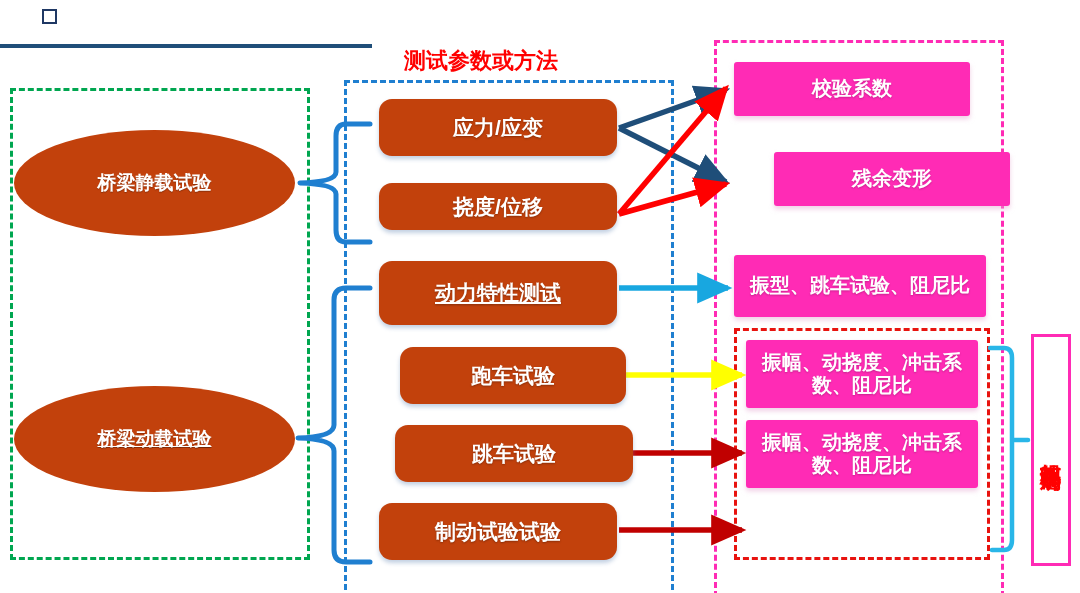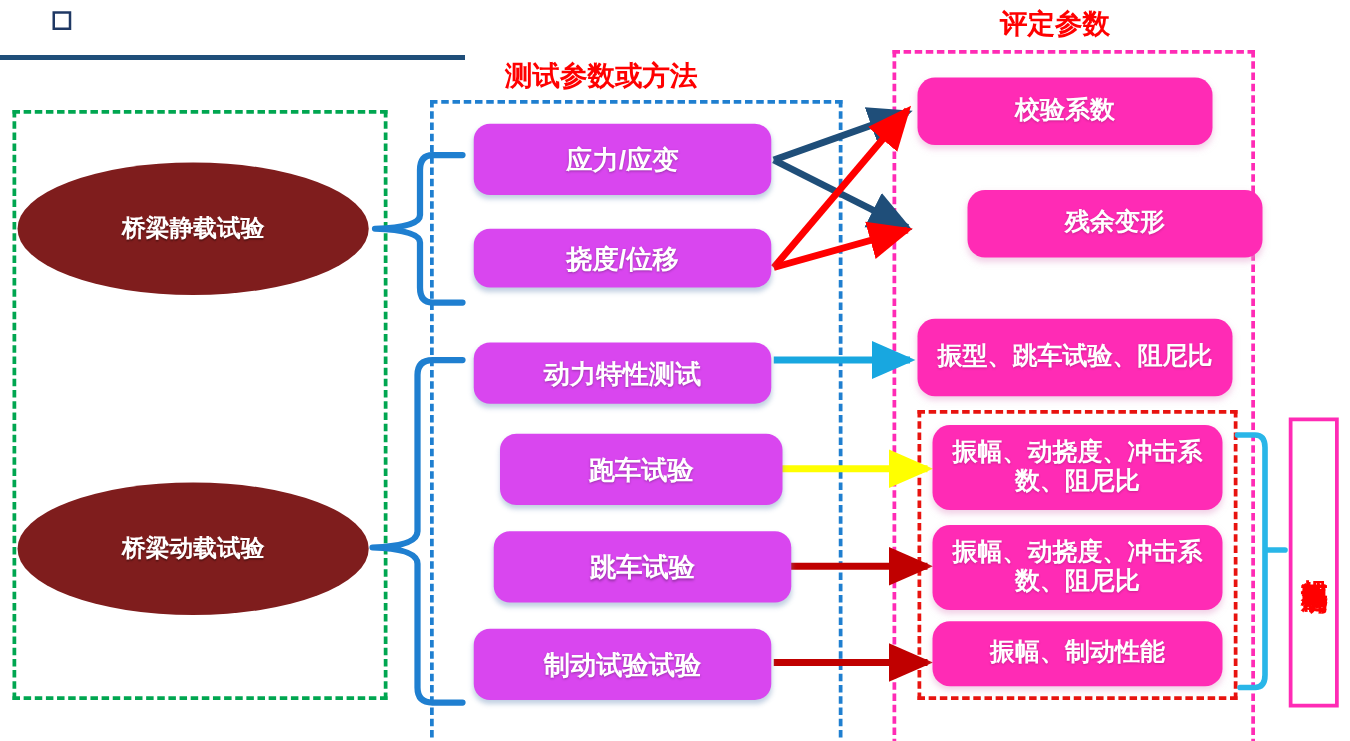--- a/index.html
+++ b/index.html
@@ -42,53 +42,53 @@
   
   .dashbox{position:absolute;box-sizing:border-box;background:transparent;}
   #box-left  {left:10px; top:88px;  width:300px; height:472px; border:3px dashed #00a650;}
   #box-mid   {left:344px;top:80px;  width:330px; height:528px; border:3.5px dashed #1f7fd0;}
   #box-right {left:714px;top:40px;  width:290px; height:566px; border:3.5px dashed #ff2bb5;}
   #box-red   {left:734px;top:328px; width:256px; height:232px; border:3.5px dashed #e8130f;}
 
   
   .ellipse{
     position:absolute;
-    background:#7f1d1d;
+    background:#c2410c;
     border-radius:50%;
     color:#ffffff;font-size:19px;font-weight:bold;
     display:flex;align-items:center;justify-content:center;
     text-shadow:0 1px 1px rgba(0,0,0,.28);
     white-space:nowrap;
   }
   #ell-static {left:14px; top:130px; width:281px; height:106px;}
-  #ell-dynamic{left:14px; top:386px; width:281px; height:106px;}
+  #ell-dynamic{left:14px; top:386px; width:281px; height:106px;text-decoration:underline;}
 
   
   .bluebox{
     position:absolute;
-    background:#d946ef;
+    background:#c2410c;
     border-radius:13px;
     color:#ffffff;font-size:21px;font-weight:bold;
     display:flex;align-items:center;justify-content:center;
     box-shadow:0 3px 4px rgba(120,150,190,.45);
     text-shadow:0 1px 2px rgba(0,0,0,.30);
     white-space:nowrap;
   }
   #bb0{left:379px;top:99px; width:238px;height:57px;}
   #bb1{left:379px;top:183px;width:238px;height:47px;}
-  #bb2{left:379px;top:274px;width:238px;height:49px;}
+  #bb2{left:379px;top:261px;width:238px;height:64px;text-decoration:underline;}
   #bb3{left:400px;top:347px;width:226px;height:57px;}
   #bb4{left:395px;top:425px;width:238px;height:57px;}
   #bb5{left:379px;top:503px;width:238px;height:57px;}
 
   
   .pinkbox{
     position:absolute;
     background:#ff2bb5;
-    border-radius:14px;
+    border-radius:3px;
     color:#ffffff;font-size:20px;font-weight:bold;
     display:flex;align-items:center;justify-content:center;
     text-align:center;line-height:1.16;
     box-shadow:0 3px 5px rgba(230,170,210,.55);
     text-shadow:0 1px 2px rgba(0,0,0,.22);
   }
   #pb0{left:734px;top:62px; width:236px;height:54px;}
   #pb1{left:734px;top:152px;width:236px;height:54px;margin-left:40px;}
   #pb2{left:734px;top:255px;width:252px;height:62px;}
   #pb3{left:746px;top:340px;width:232px;height:68px;}
@@ -109,21 +109,20 @@
 </style>
 </head>
 <body>
 
 <div id="stage">
 
   <div class="hdr-bullet"></div>
   <div class="hdr-rule"></div>
 
   <div class="cap" id="cap-mid">测试参数或方法</div>
-  <div class="cap" id="cap-right">评定参数</div>
 
   <div class="dashbox" id="box-left"></div>
   <div class="dashbox" id="box-mid"></div>
   <div class="dashbox" id="box-right"></div>
   <div class="dashbox" id="box-red"></div>
 
   <svg id="wires" viewBox="0 0 1080 593">
     <defs>
       <marker id="mk-navy" markerWidth="7" markerHeight="7" refX="5.6" refY="3.1" orient="auto">
         <path d="M0,0.3 L6.4,3.1 L0,5.9 z" fill="#1f4e79"></path>
@@ -179,17 +178,16 @@
   <div class="bluebox" id="bb2">动力特性测试</div>
   <div class="bluebox" id="bb3">跑车试验</div>
   <div class="bluebox" id="bb4">跳车试验</div>
   <div class="bluebox" id="bb5">制动试验试验</div>
 
   <div class="pinkbox" id="pb0">校验系数</div>
   <div class="pinkbox" id="pb1">残余变形</div>
   <div class="pinkbox" id="pb2">振型、跳车试验、阻尼比</div>
   <div class="pinkbox" id="pb3">振幅、动挠度、冲击系数、阻尼比</div>
   <div class="pinkbox" id="pb4">振幅、动挠度、冲击系数、阻尼比</div>
-  <div class="pinkbox" id="pb5">振幅、制动性能</div>
 
   <div id="note">规范评定不明确</div>
 
 </div>
 
 </body></html>

